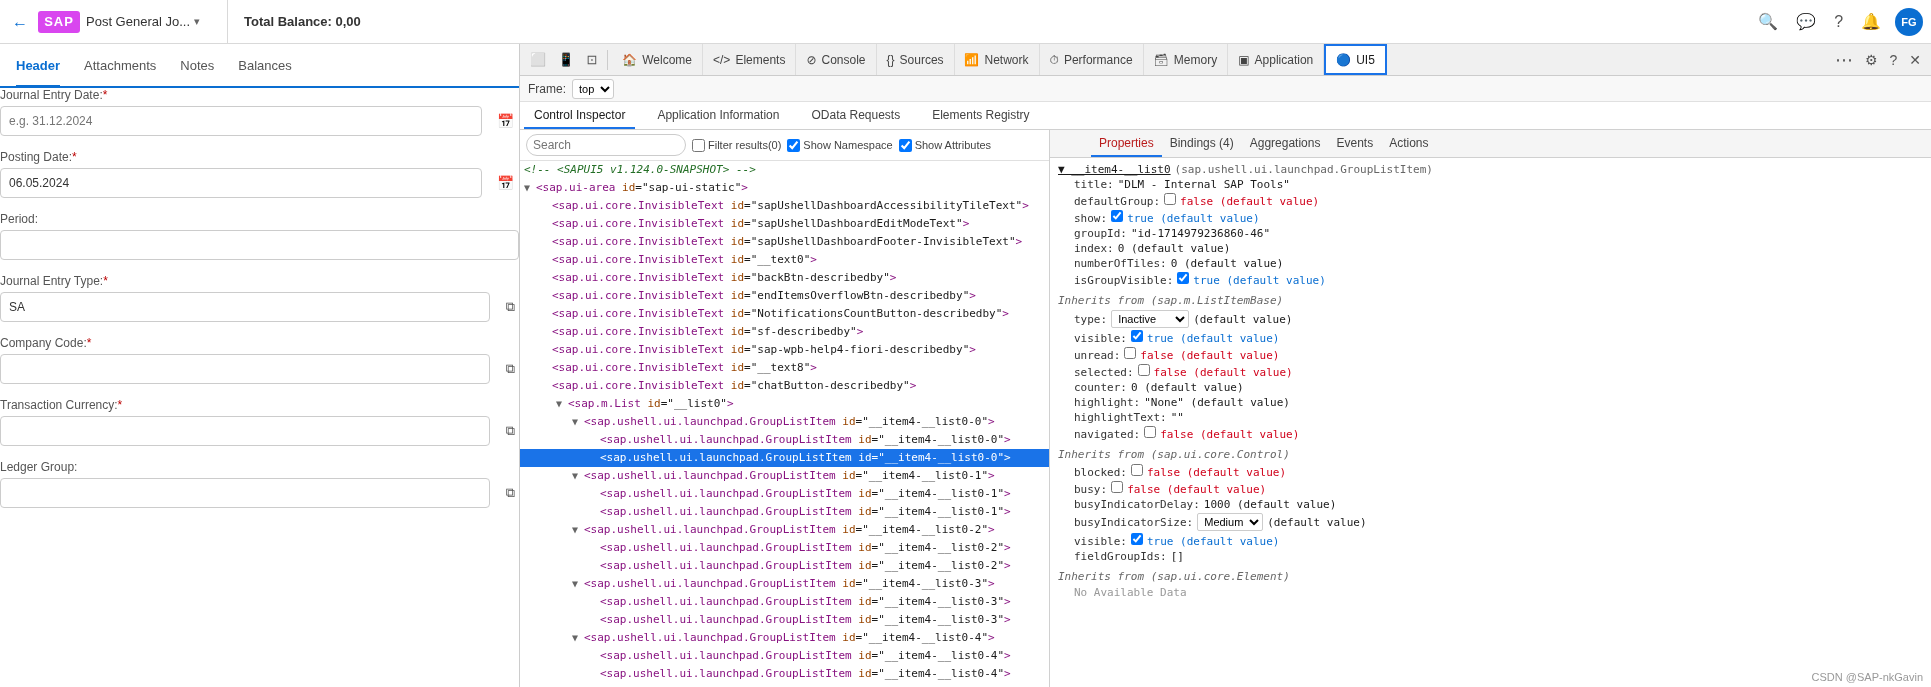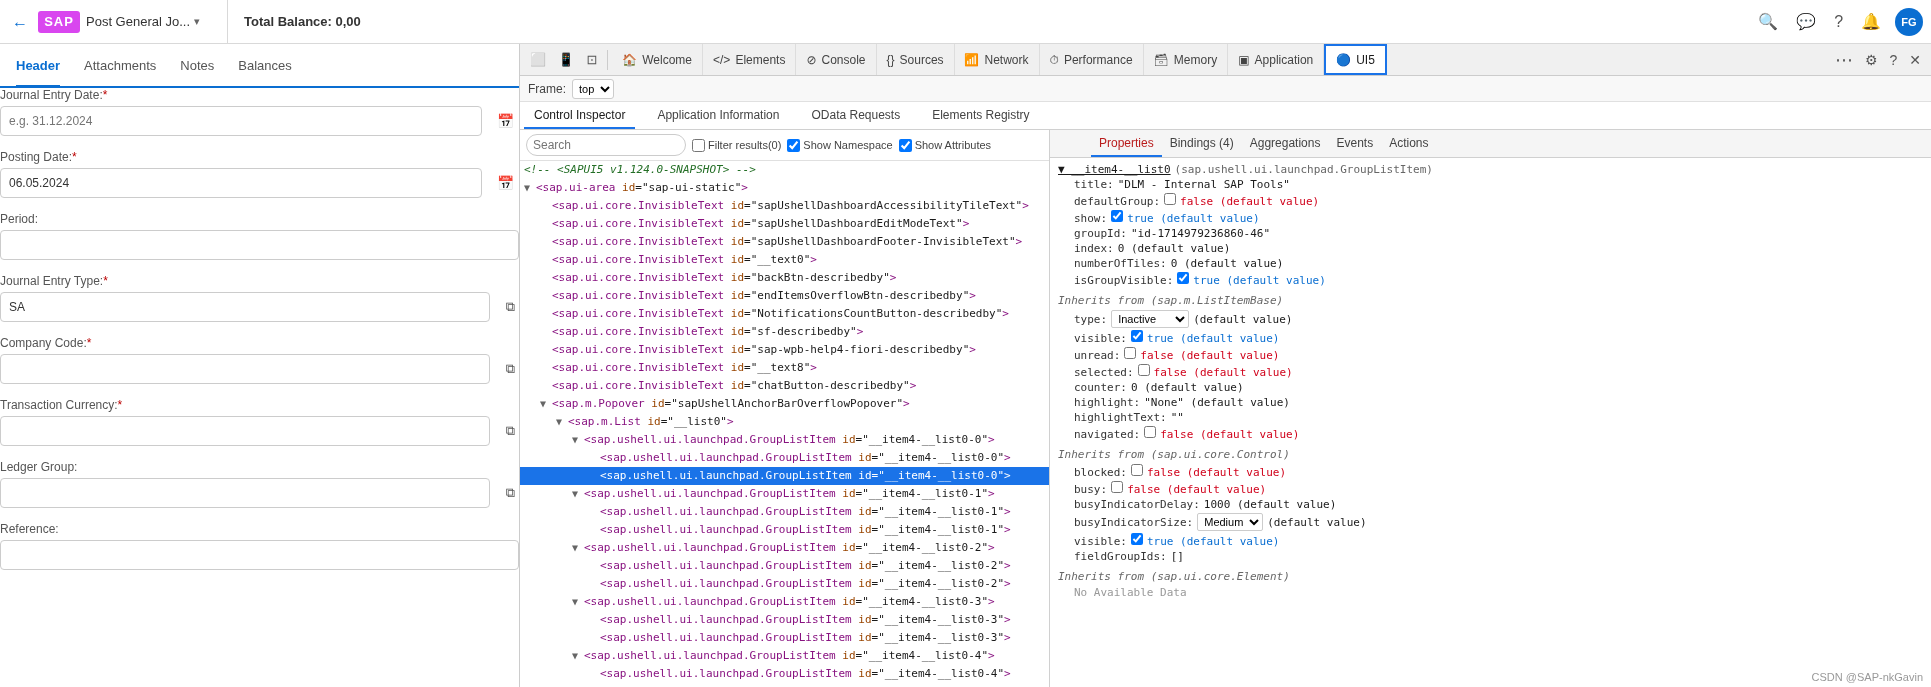--- a/index.html
+++ b/index.html
@@ -455,26 +455,20 @@
       </div>
 
       <div class="form-field">
         <div class="form-label">Ledger Group:</div>
         <div class="form-input-wrap">
           <input class="form-input" value="" style="">
           <span class="copy-icon">⧉</span>
         </div>
       </div>
 
-      <div class="form-field">
-        <div class="form-label">Reference:</div>
-        <div class="form-input-wrap">
-          <input class="form-input" value="" style="">
-        </div>
-      </div>
     </div>
   </div>
 
   <div id="devtools-panel">
 
     <div class="dt-tabbar">
 
       <span style="padding:0 6px;font-size:13px;color:#555;cursor:pointer;">⬜</span>
       <span style="padding:0 6px;font-size:13px;color:#555;cursor:pointer;">📱</span>
       <span style="padding:0 6px;font-size:13px;color:#555;cursor:pointer;">⊡</span>
@@ -564,21 +558,20 @@
           <div class="tree-line" style="padding-left:20px;"><span class="tree-toggle"> </span><span class="tag">&lt;sap.ui.core.InvisibleText</span> <span class="attr-name">id</span>="<span class="attr-value">sapUshellDashboardEditModeText</span>"<span class="tag">&gt;</span></div>
           <div class="tree-line" style="padding-left:20px;"><span class="tree-toggle"> </span><span class="tag">&lt;sap.ui.core.InvisibleText</span> <span class="attr-name">id</span>="<span class="attr-value">sapUshellDashboardFooter-InvisibleText</span>"<span class="tag">&gt;</span></div>
           <div class="tree-line" style="padding-left:20px;"><span class="tree-toggle"> </span><span class="tag">&lt;sap.ui.core.InvisibleText</span> <span class="attr-name">id</span>="<span class="attr-value">__text0</span>"<span class="tag">&gt;</span></div>
           <div class="tree-line" style="padding-left:20px;"><span class="tree-toggle"> </span><span class="tag">&lt;sap.ui.core.InvisibleText</span> <span class="attr-name">id</span>="<span class="attr-value">backBtn-describedby</span>"<span class="tag">&gt;</span></div>
           <div class="tree-line" style="padding-left:20px;"><span class="tree-toggle"> </span><span class="tag">&lt;sap.ui.core.InvisibleText</span> <span class="attr-name">id</span>="<span class="attr-value">endItemsOverflowBtn-describedby</span>"<span class="tag">&gt;</span></div>
           <div class="tree-line" style="padding-left:20px;"><span class="tree-toggle"> </span><span class="tag">&lt;sap.ui.core.InvisibleText</span> <span class="attr-name">id</span>="<span class="attr-value">NotificationsCountButton-describedby</span>"<span class="tag">&gt;</span></div>
           <div class="tree-line" style="padding-left:20px;"><span class="tree-toggle"> </span><span class="tag">&lt;sap.ui.core.InvisibleText</span> <span class="attr-name">id</span>="<span class="attr-value">sf-describedby</span>"<span class="tag">&gt;</span></div>
           <div class="tree-line" style="padding-left:20px;"><span class="tree-toggle"> </span><span class="tag">&lt;sap.ui.core.InvisibleText</span> <span class="attr-name">id</span>="<span class="attr-value">sap-wpb-help4-fiori-describedby</span>"<span class="tag">&gt;</span></div>
           <div class="tree-line" style="padding-left:20px;"><span class="tree-toggle"> </span><span class="tag">&lt;sap.ui.core.InvisibleText</span> <span class="attr-name">id</span>="<span class="attr-value">__text8</span>"<span class="tag">&gt;</span></div>
           <div class="tree-line" style="padding-left:20px;"><span class="tree-toggle"> </span><span class="tag">&lt;sap.ui.core.InvisibleText</span> <span class="attr-name">id</span>="<span class="attr-value">chatButton-describedby</span>"<span class="tag">&gt;</span></div>
-          <div class="tree-line" style="padding-left:20px;"><span class="tree-toggle">▼</span><span class="tag">&lt;sap.m.Popover</span> <span class="attr-name">id</span>="<span class="attr-value">sapUshellAnchorBarOverflowPopover</span>"<span class="tag">&gt;</span></div>
           <div class="tree-line" style="padding-left:36px;"><span class="tree-toggle">▼</span><span class="tag">&lt;sap.m.List</span> <span class="attr-name">id</span>="<span class="attr-value">__list0</span>"<span class="tag">&gt;</span></div>
           <div class="tree-line" style="padding-left:52px;"><span class="tree-toggle">▼</span><span class="tag">&lt;sap.ushell.ui.launchpad.GroupListItem</span> <span class="attr-name">id</span>="<span class="attr-value">__item4-__list0-0</span>"<span class="tag">&gt;</span></div>
           <div class="tree-line" style="padding-left:68px;"><span class="tree-toggle"> </span><span class="tag">&lt;sap.ushell.ui.launchpad.GroupListItem</span> <span class="attr-name">id</span>="<span class="attr-value">__item4-__list0-0</span>"<span class="tag">&gt;</span></div>
           <div class="tree-line selected" style="padding-left:68px;"><span class="tree-toggle"> </span><span class="tag">&lt;sap.ushell.ui.launchpad.GroupListItem</span> <span class="attr-name">id</span>="<span class="attr-value">__item4-__list0-0</span>"<span class="tag">&gt;</span></div>
           <div class="tree-line" style="padding-left:52px;"><span class="tree-toggle">▼</span><span class="tag">&lt;sap.ushell.ui.launchpad.GroupListItem</span> <span class="attr-name">id</span>="<span class="attr-value">__item4-__list0-1</span>"<span class="tag">&gt;</span></div>
           <div class="tree-line" style="padding-left:68px;"><span class="tree-toggle"> </span><span class="tag">&lt;sap.ushell.ui.launchpad.GroupListItem</span> <span class="attr-name">id</span>="<span class="attr-value">__item4-__list0-1</span>"<span class="tag">&gt;</span></div>
           <div class="tree-line" style="padding-left:68px;"><span class="tree-toggle"> </span><span class="tag">&lt;sap.ushell.ui.launchpad.GroupListItem</span> <span class="attr-name">id</span>="<span class="attr-value">__item4-__list0-1</span>"<span class="tag">&gt;</span></div>
           <div class="tree-line" style="padding-left:52px;"><span class="tree-toggle">▼</span><span class="tag">&lt;sap.ushell.ui.launchpad.GroupListItem</span> <span class="attr-name">id</span>="<span class="attr-value">__item4-__list0-2</span>"<span class="tag">&gt;</span></div>
           <div class="tree-line" style="padding-left:68px;"><span class="tree-toggle"> </span><span class="tag">&lt;sap.ushell.ui.launchpad.GroupListItem</span> <span class="attr-name">id</span>="<span class="attr-value">__item4-__list0-2</span>"<span class="tag">&gt;</span></div>
           <div class="tree-line" style="padding-left:68px;"><span class="tree-toggle"> </span><span class="tag">&lt;sap.ushell.ui.launchpad.GroupListItem</span> <span class="attr-name">id</span>="<span class="attr-value">__item4-__list0-2</span>"<span class="tag">&gt;</span></div>

